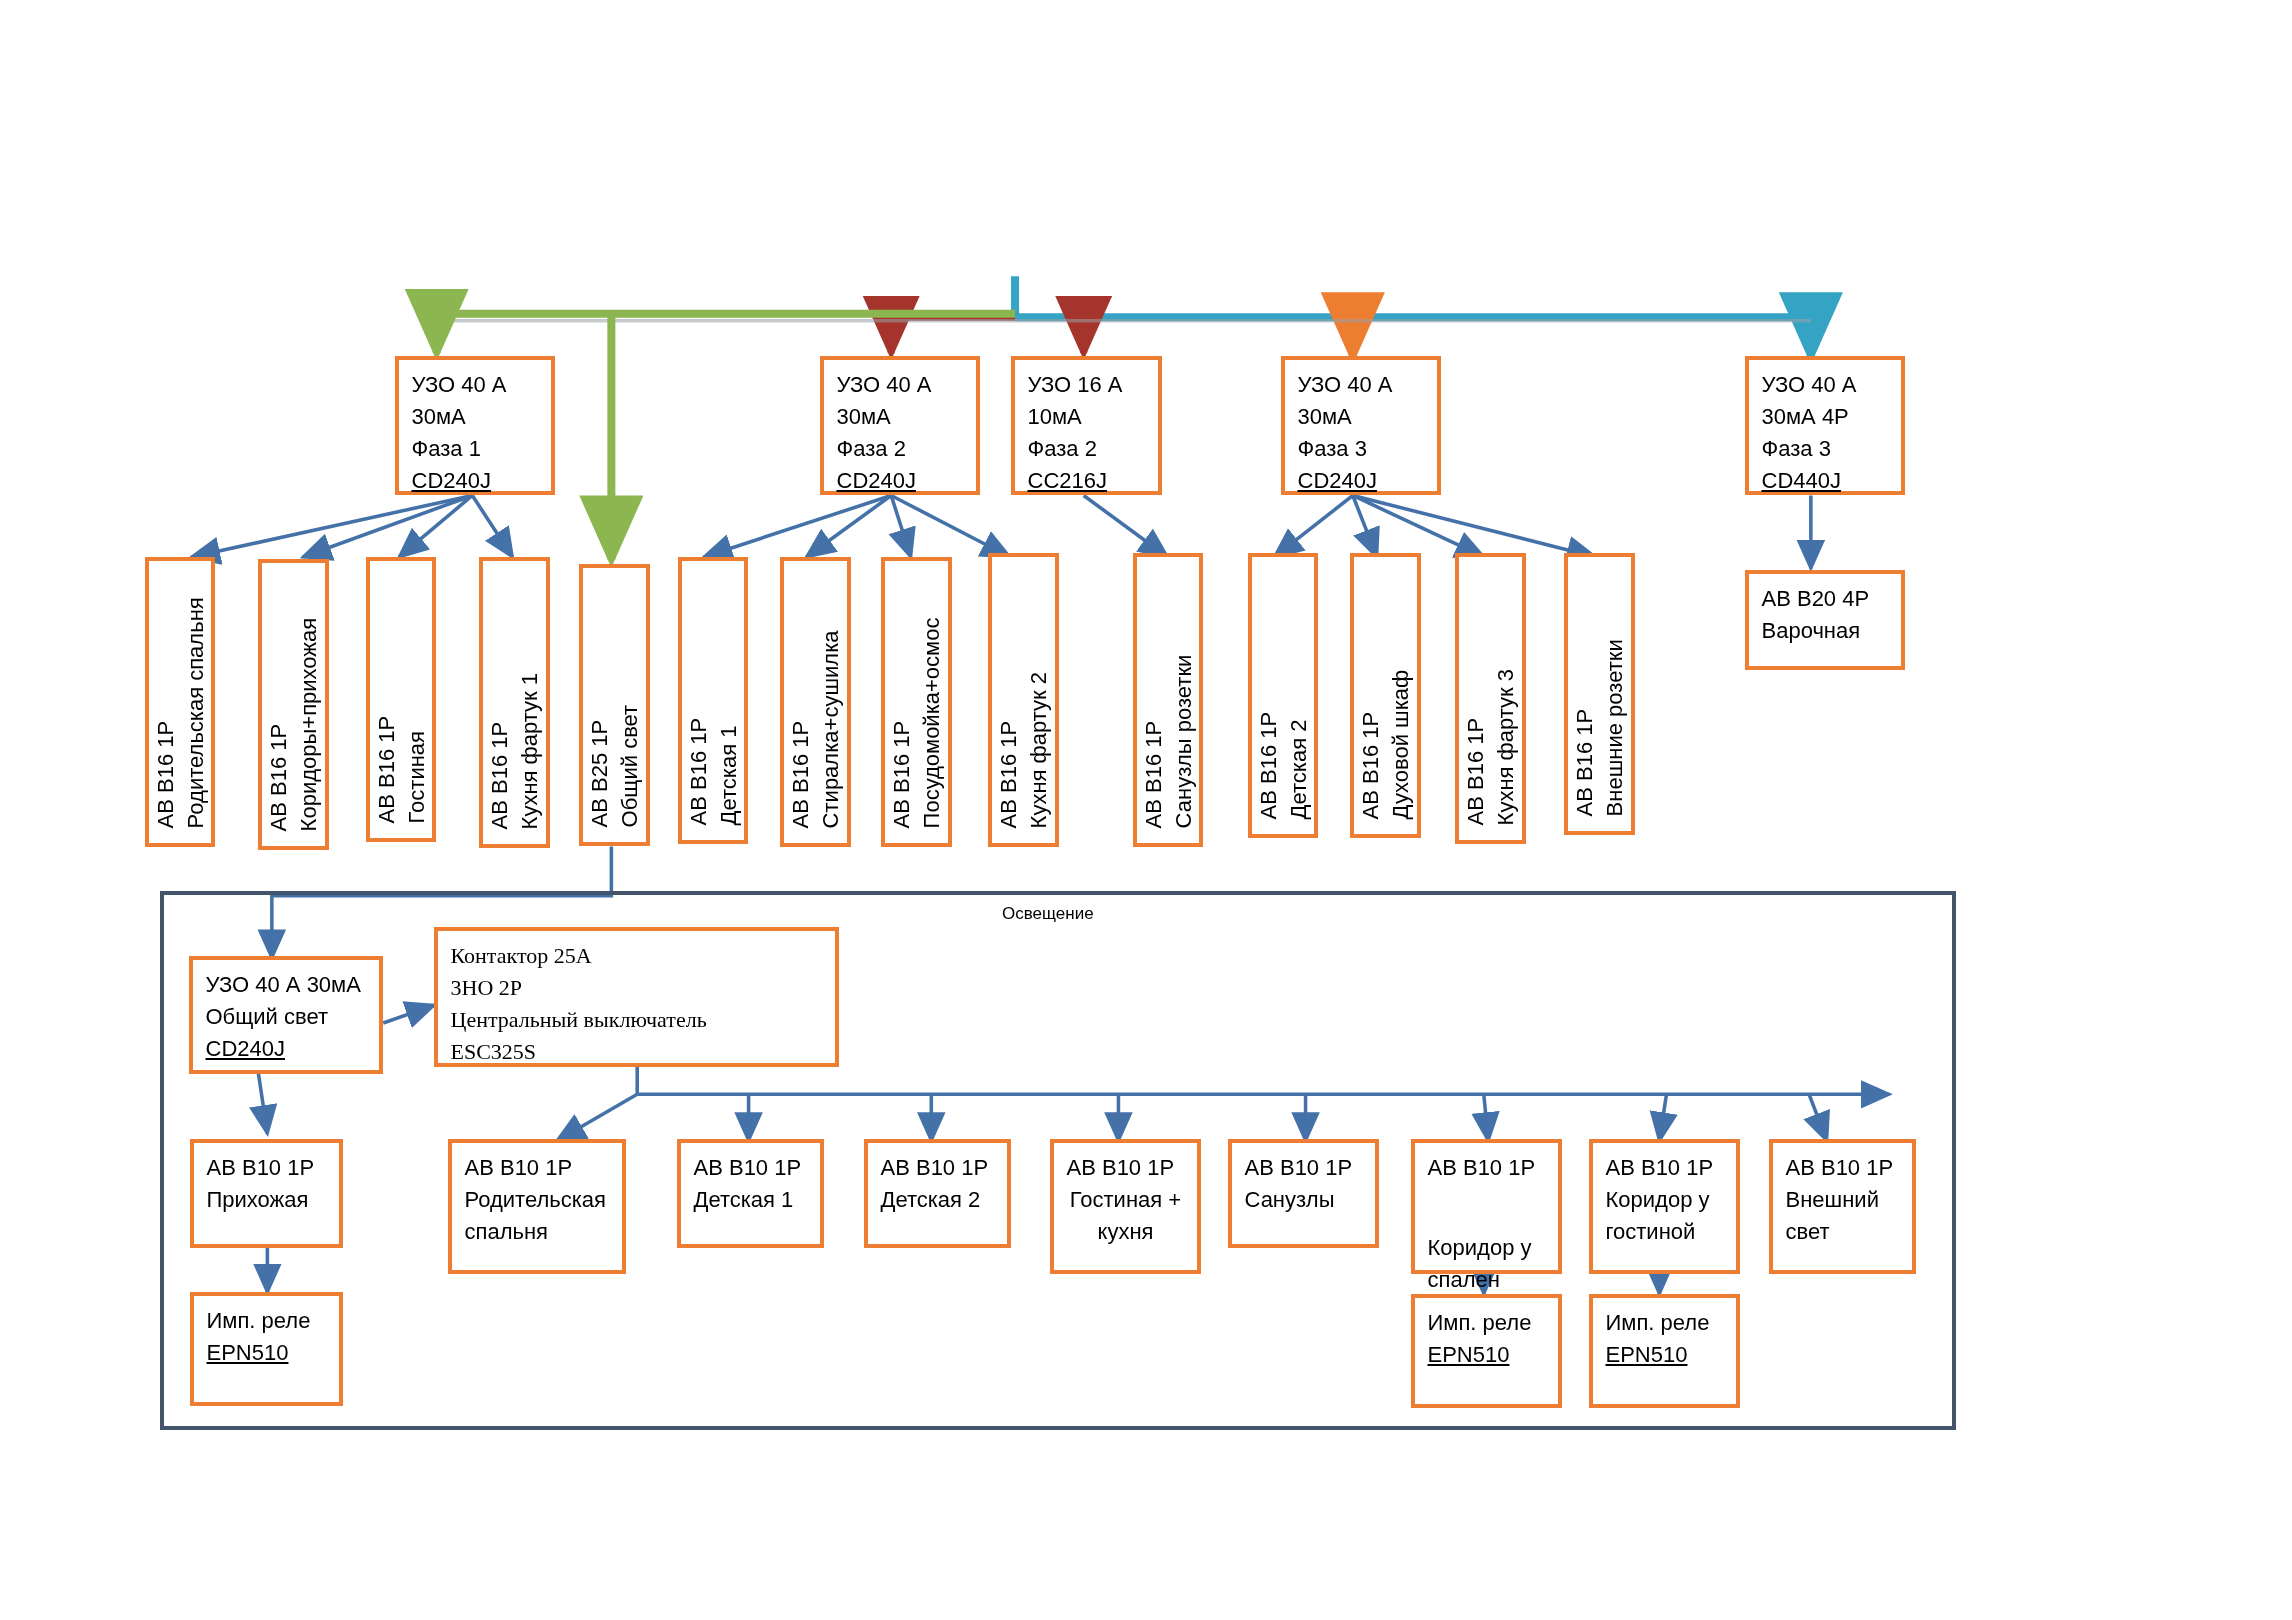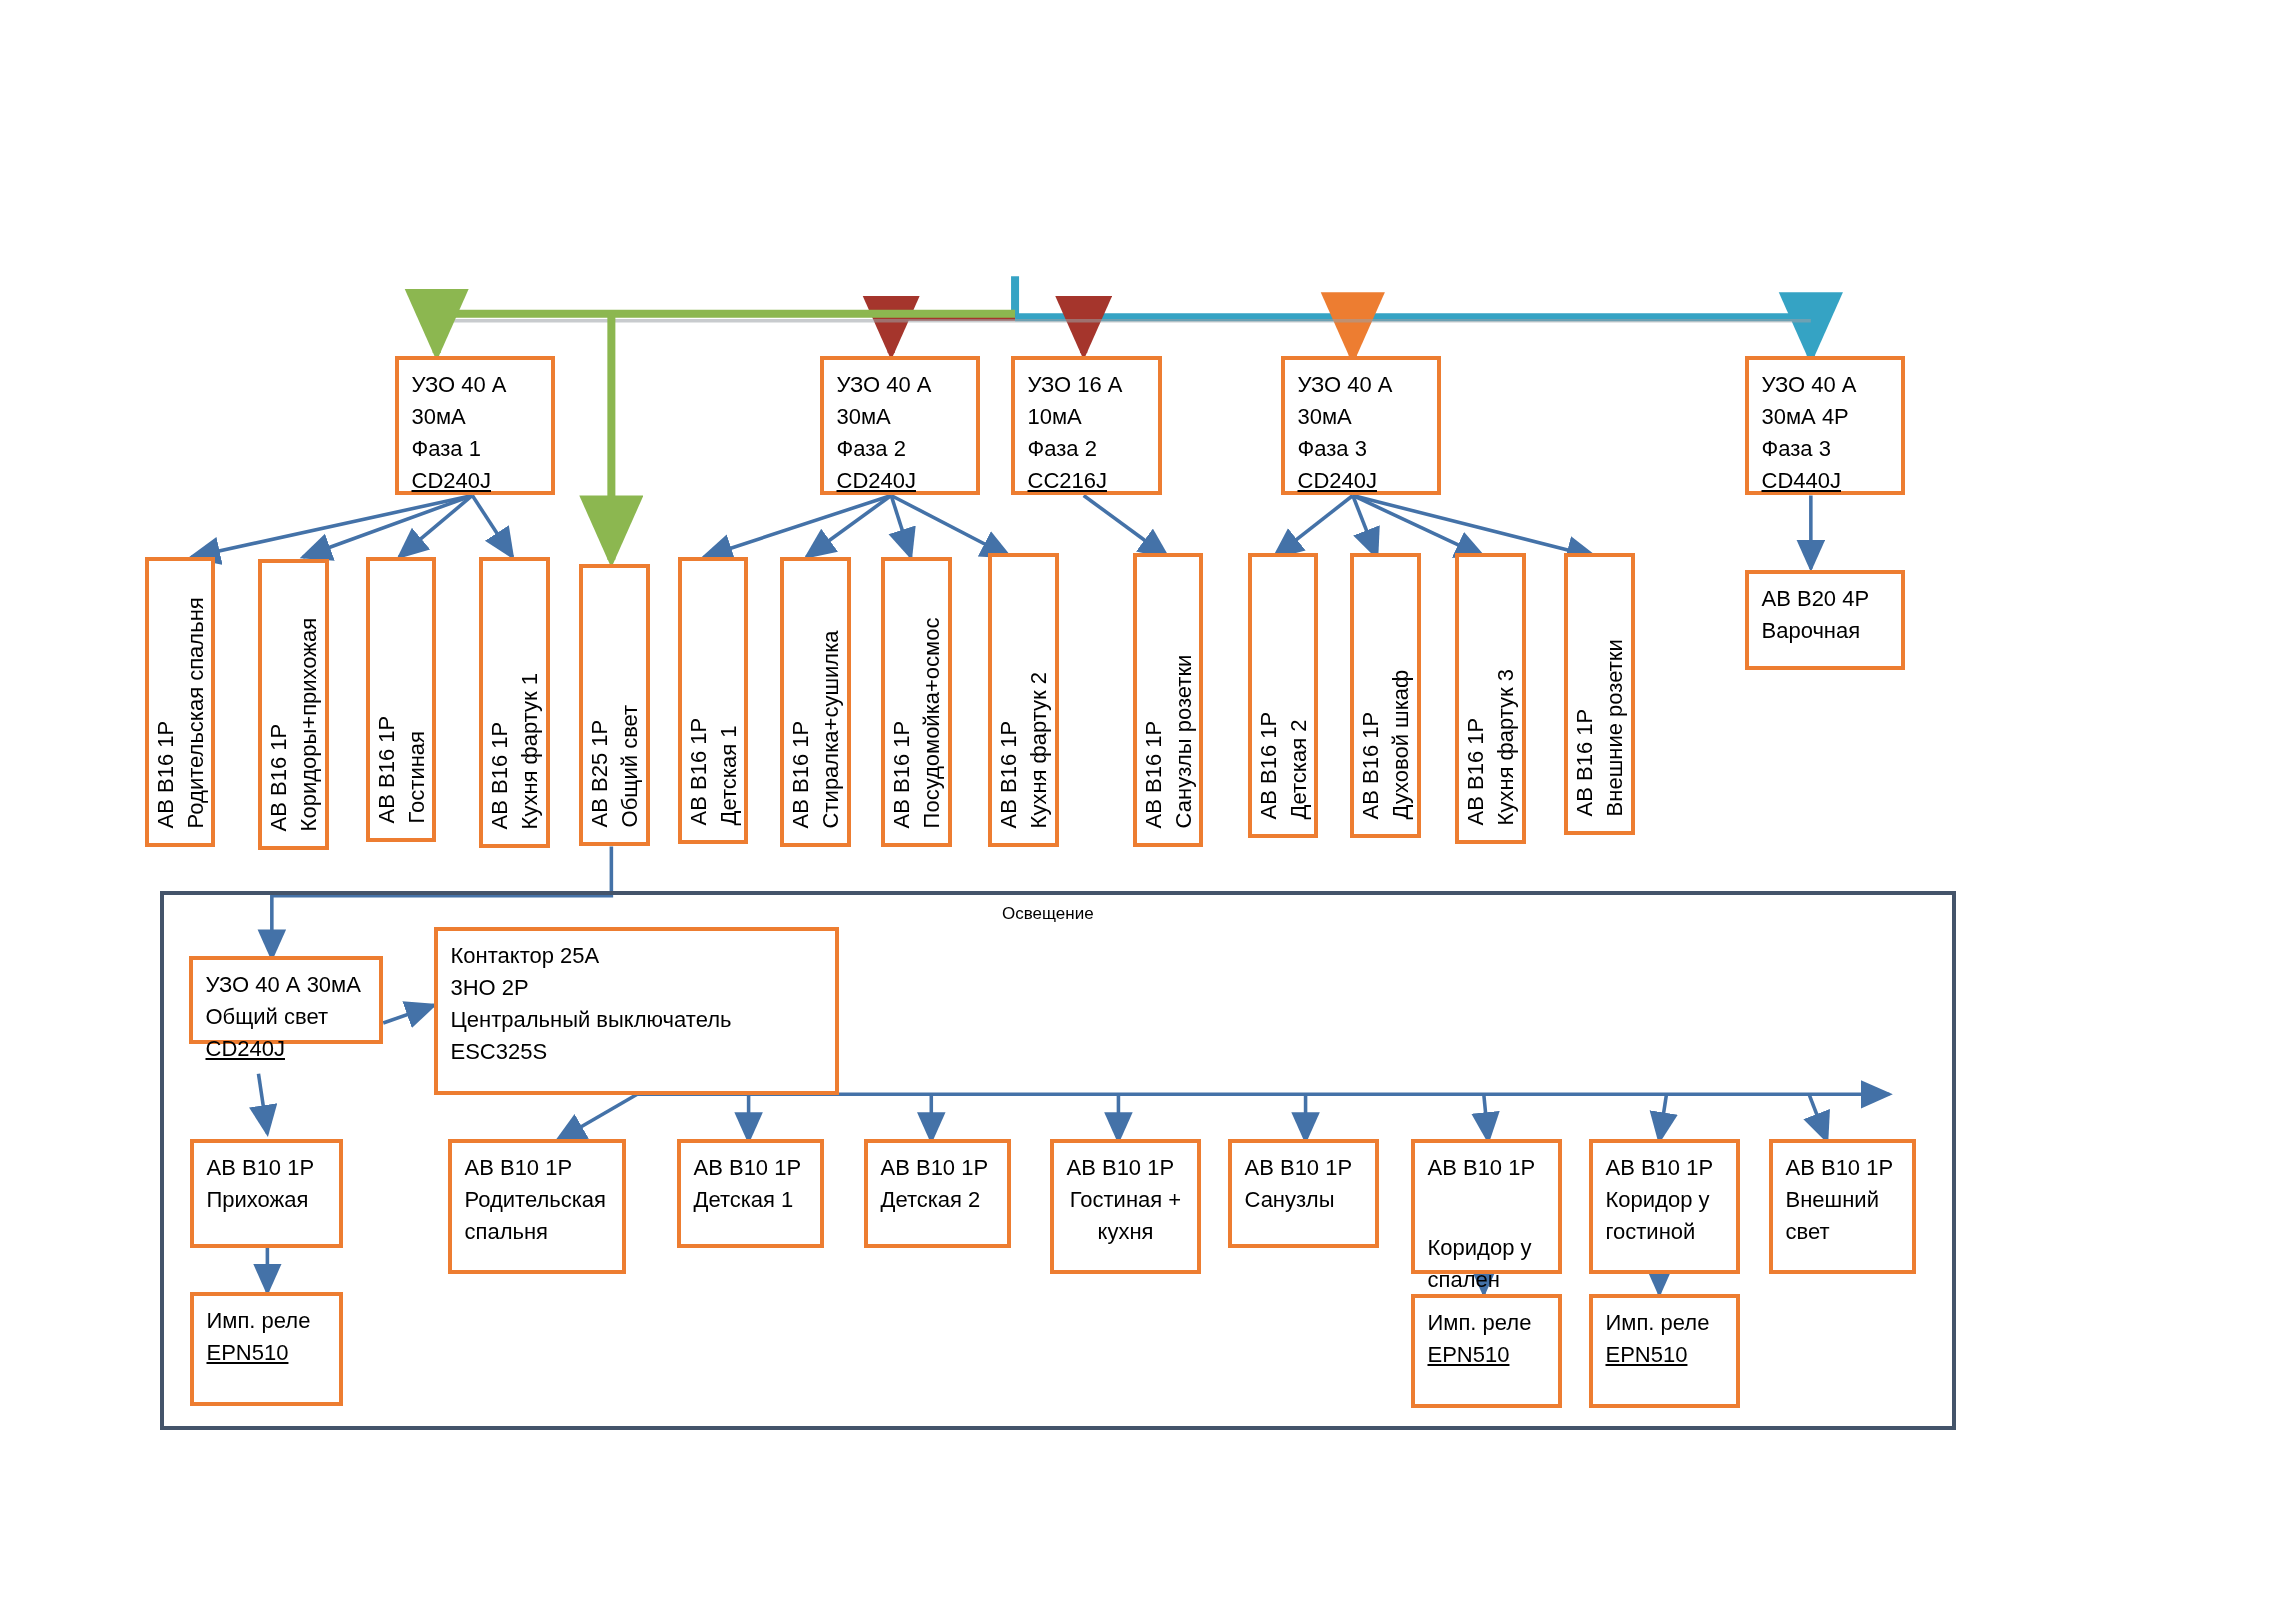--- a/index.html
+++ b/index.html
@@ -352,27 +352,27 @@
         <div class="vinner" style="transform: rotate(-90deg); transform-origin: left bottom; left: 61px;">
       <span class="ln">АВ В16 1Р</span>
       <span class="ln">Внешние розетки</span>
     </div>
       </div>
   </div>
 
   <div class="frame" style="left:160px;top:891px;width:1796px;height:539px;"></div>
   <div class="frame-title" style="left:1002px;top:904px;">Освещение</div>
 
-  <div class="box" style="left:189px;top:956px;width:194px;height:88px;">
+  <div class="box" style="left:189px;top:956px;width:194px;height:118px;">
     <span class="ln">УЗО 40 А 30мА</span>
     <span class="ln">Общий свет</span>
     <span class="ln ul">CD240J</span>
   </div>
 
-  <div class="box" style="left:434px;top:927px;width:405px;height:168px;">
+  <div class="box" style="left:434px;top:927px;width:405px;height:140px;font-family:Liberation Serif, serif;">
     <span class="ln">Контактор 25А</span>
     <span class="ln">3НО 2Р</span>
     <span class="ln">Центральный выключатель</span>
     <span class="ln">ESC325S</span>
   </div>
 
   <div class="box" style="left:190px;top:1139px;width:153px;height:109px;">
     <span class="ln">АВ В10 1Р</span>
     <span class="ln">Прихожая</span>
   </div>

